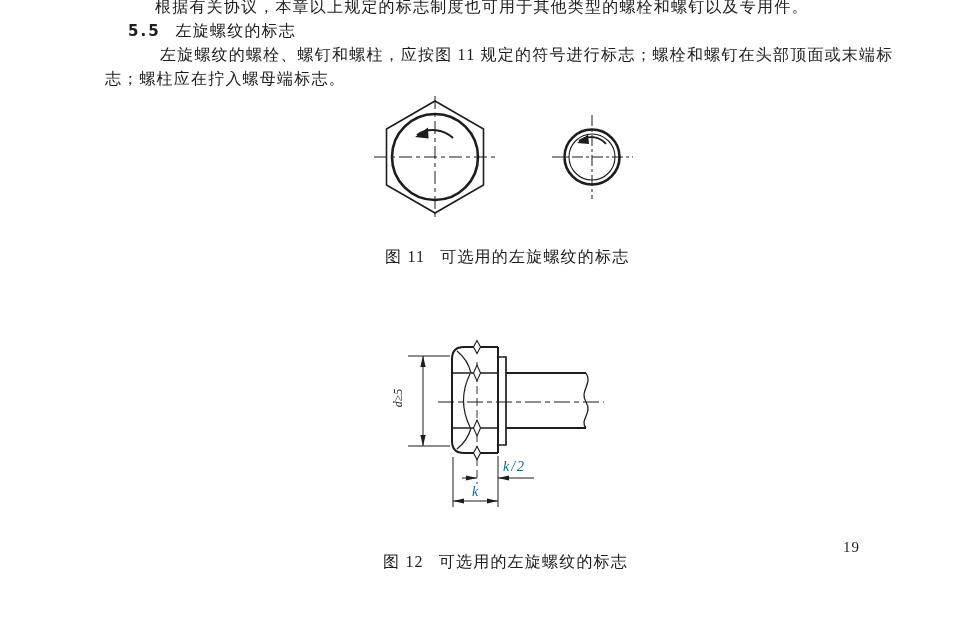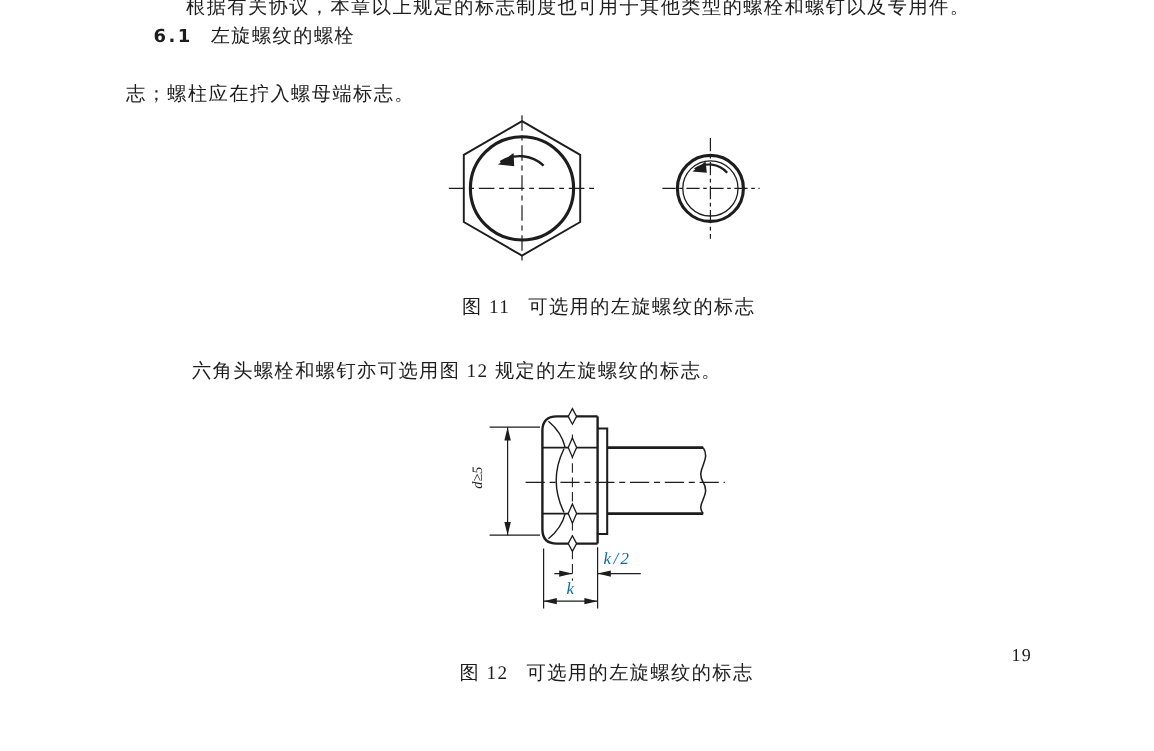--- a/index.html
+++ b/index.html
@@ -58,23 +58,24 @@
   svg.draw{position:absolute;left:0;top:0;}
 </style>
 </head>
 <body>
 
 <div class="page">
 
   <div class="tline" style="left:155px;top:-3px;">根据有关协议，本章以上规定的标志制度也可用于其他类型的螺栓和螺钉以及专用件。</div>
 
   <div class="tline" style="left:128px;top:21px;">
-    <span class="sec-num">6.1</span><span class="sec-title">左旋螺纹的螺栓</span>
+    <span class="sec-num">5.5</span><span class="sec-title">左旋螺纹的标志</span>
   </div>
 
+  <div class="tline" style="left:160px;top:45px;">左旋螺纹的螺栓、螺钉和螺柱，应按图 11 规定的符号进行标志；螺栓和螺钉在头部顶面或末端标</div>
   <div class="tline" style="left:105px;top:69px;">志；螺柱应在拧入螺母端标志。</div>
 
   <svg class="draw" width="962" height="626" viewBox="0 0 962 626">
     <g stroke="#1d1d1d" fill="none">
 
       <line x1="374" y1="157" x2="497" y2="157" stroke-width="1" stroke-dasharray="13 4 4 4"></line>
       <line x1="435" y1="96" x2="435" y2="218" stroke-width="1" stroke-dasharray="13 4 4 4"></line>
 
       <polygon points="435,101 483.5,129 483.5,185 435,213 386.5,185 386.5,129" stroke-width="1.6"></polygon>
 
@@ -140,21 +141,20 @@
       <polygon points="453,501 464,498.4 464,503.6" fill="#1d1d1d" stroke="none"></polygon>
       <polygon points="498,501 487,498.4 487,503.6" fill="#1d1d1d" stroke="none"></polygon>
     </g>
   </svg>
 
   <div class="tline" style="left:385px;top:247px;">
     <span class="cap-label">图 11</span><span>可选用的左旋螺纹的标志</span>
   </div>
 
 
-  <div class="tline" style="left:160px;top:300px;">六角头螺栓和螺钉亦可选用图 12 规定的左旋螺纹的标志。</div>
 
   <div class="dim-rot">d≥5</div>
   <div class="dim-label" style="left:503px;top:459px;">k/2</div>
   <div class="dim-label" style="left:472px;top:484px;">k</div>
 
   <div class="tline" style="left:383px;top:511px;margin-top:41px;">
     <span class="cap-label">图 12</span><span>可选用的左旋螺纹的标志</span>
   </div>
 
   <div class="pageno">19</div>

